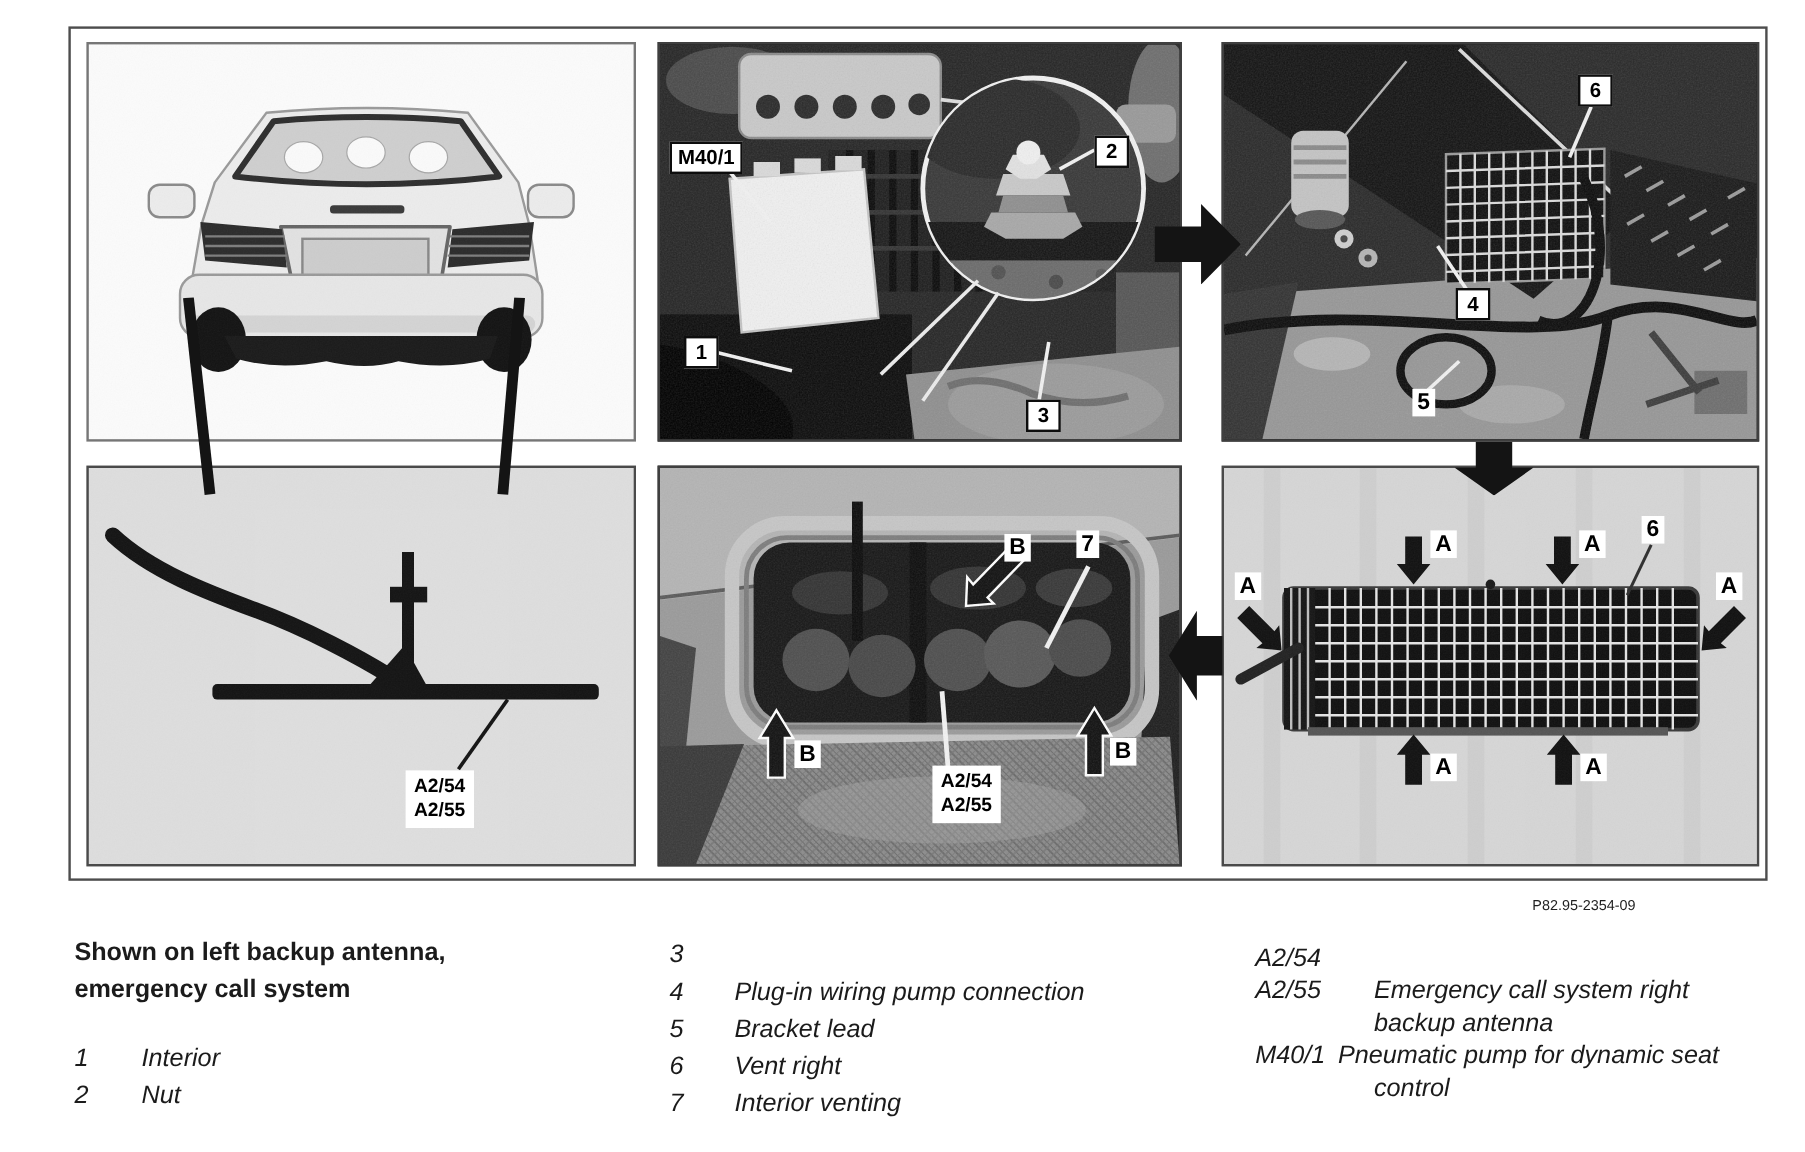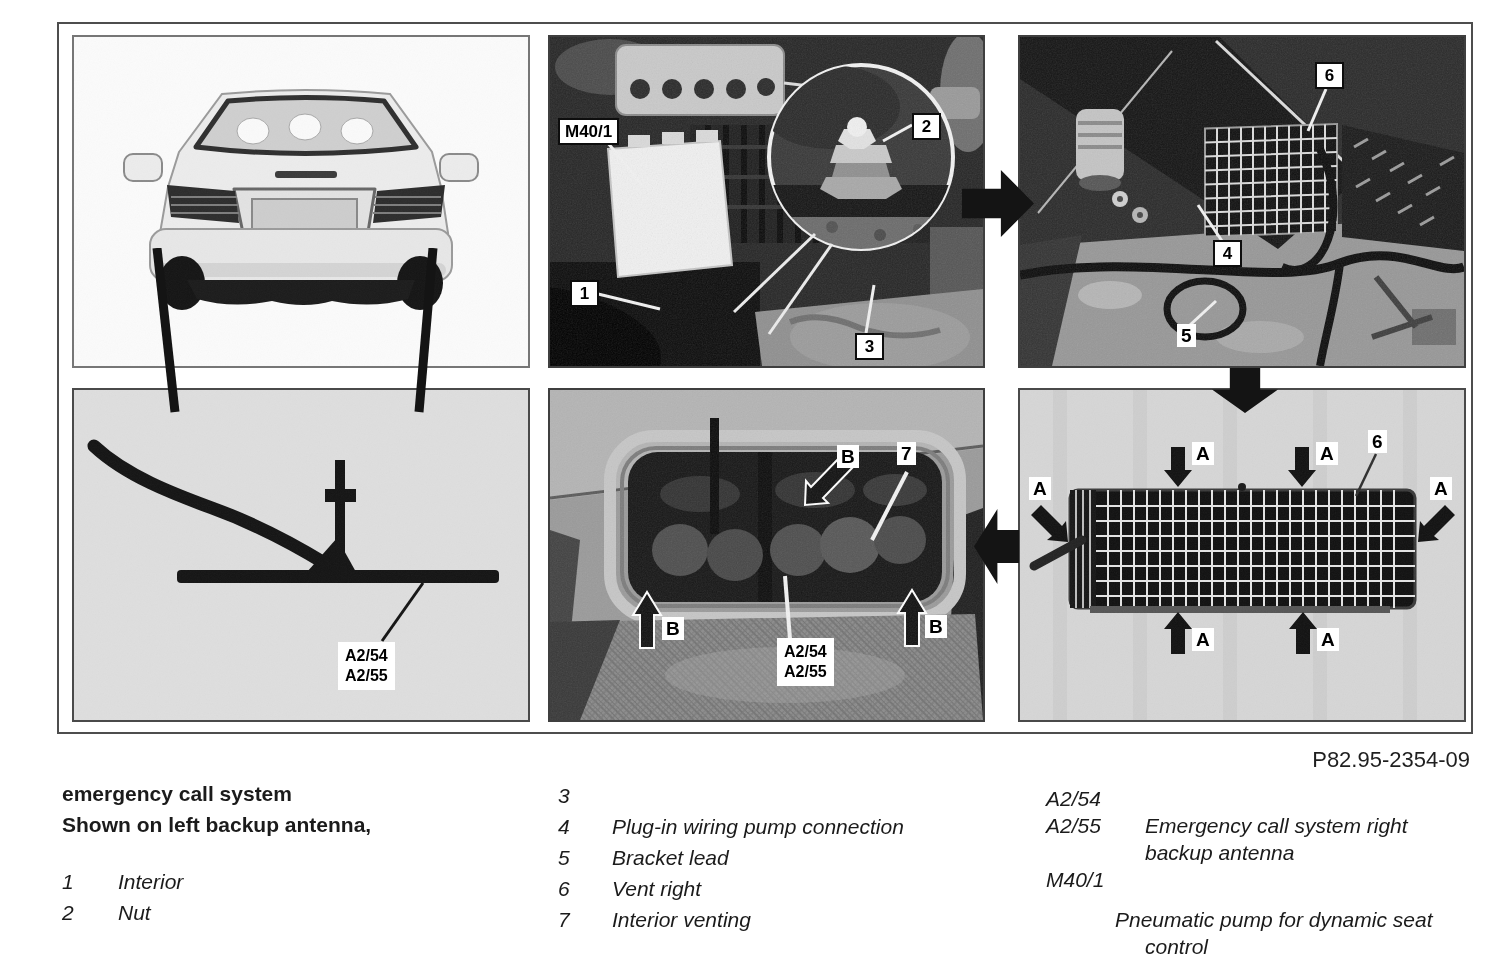--- a/index.html
+++ b/index.html
@@ -15,22 +15,22 @@
   .overlay{position:absolute;z-index:6;pointer-events:none;}
   .legend{position:absolute;color:#1b1b1b;}
   .legend-title div{font-weight:700;font-size:21px;line-height:31px;}
   .lrow{display:flex;font-style:italic;font-size:21px;line-height:31px;}
   .lrow .lkey{flex:0 0 56px;}
   .col2 .lkey{flex:0 0 54px;}
   .col3 .lrow{line-height:27px;}
   .col3 .lkey{flex:0 0 99px;}
   .col3 .lrow.m40 .lkey{flex:0 0 69px;}
   .col3 .ldesc{width:312px;}
-  .col3 .lrow.m40 .ldesc{width:330px;padding-left:30px;text-indent:-30px;margin-top:40px;}
-  .refnum{position:absolute;font-size:22px;color:#1f1f1f;width:300px;text-align:right;}
+  .col3 .lrow.m40 .ldesc{width:330px;padding-left:30px;text-indent:-30px;}
+  .refnum{position:absolute;font-size:12px;color:#1f1f1f;width:300px;text-align:center;}
 </style>
 </head>
 <body>
 
 <div class="frame" style="left:57px;top:22px;width:1412px;height:708px;"></div>
 
 <div class="panel" style="left:72px;top:35px;width:458px;height:333px;background:#fbfbfb;border-color:#767676;">
   <svg width="454" height="329" viewBox="0 0 454 329">
     <defs>
       <filter id="g1">
@@ -326,22 +326,22 @@
   <div class="co plain" style="left:348px;top:40px;">6</div>
 </div>
 
 <div class="flow-arrow" style="left:962px;top:170px;width:72px;height:67px;clip-path:polygon(0% 28%,54% 28%,54% 0%,100% 50%,54% 100%,54% 72%,0% 72%);"></div>
 <div class="flow-arrow" style="left:1212px;top:368px;width:66px;height:45px;clip-path:polygon(27% 0%,73% 0%,73% 48%,100% 48%,50% 100%,0% 48%,27% 48%);"></div>
 <div class="flow-arrow" style="left:974px;top:509px;width:45px;height:75px;clip-path:polygon(100% 28%,52% 28%,52% 0%,0% 50%,52% 100%,52% 72%,100% 72%);"></div>
 
 <div class="refnum" style="left:1170px;top:747px;">P82.95-2354-09</div>
 
 <div class="legend legend-title" style="left:62px;top:778px;">
+  <div>Shown on left backup antenna,</div>
   <div>emergency call system</div>
-  <div>Shown on left backup antenna,</div>
 </div>
 
 <div class="legend col1" style="left:62px;top:866px;">
   <div class="lrow">
     <span class="lkey">1</span>
     <span class="ldesc">Interior</span>
   </div>
   <div class="lrow">
     <span class="lkey">2</span>
     <span class="ldesc">Nut</span>

